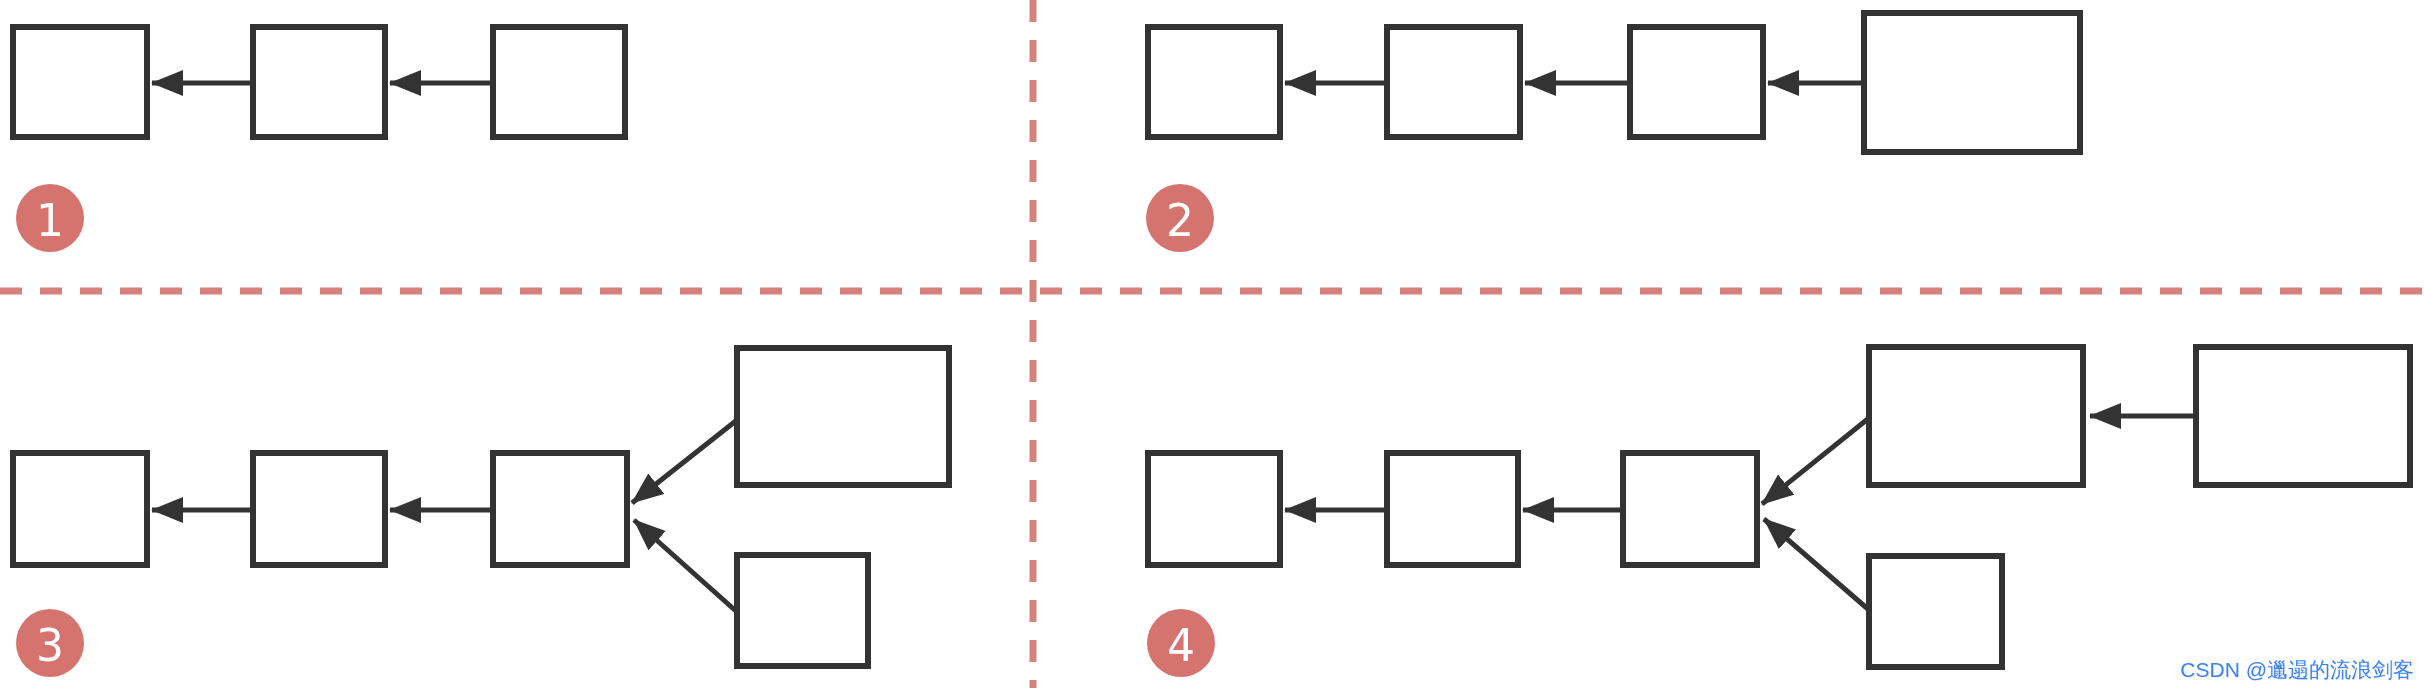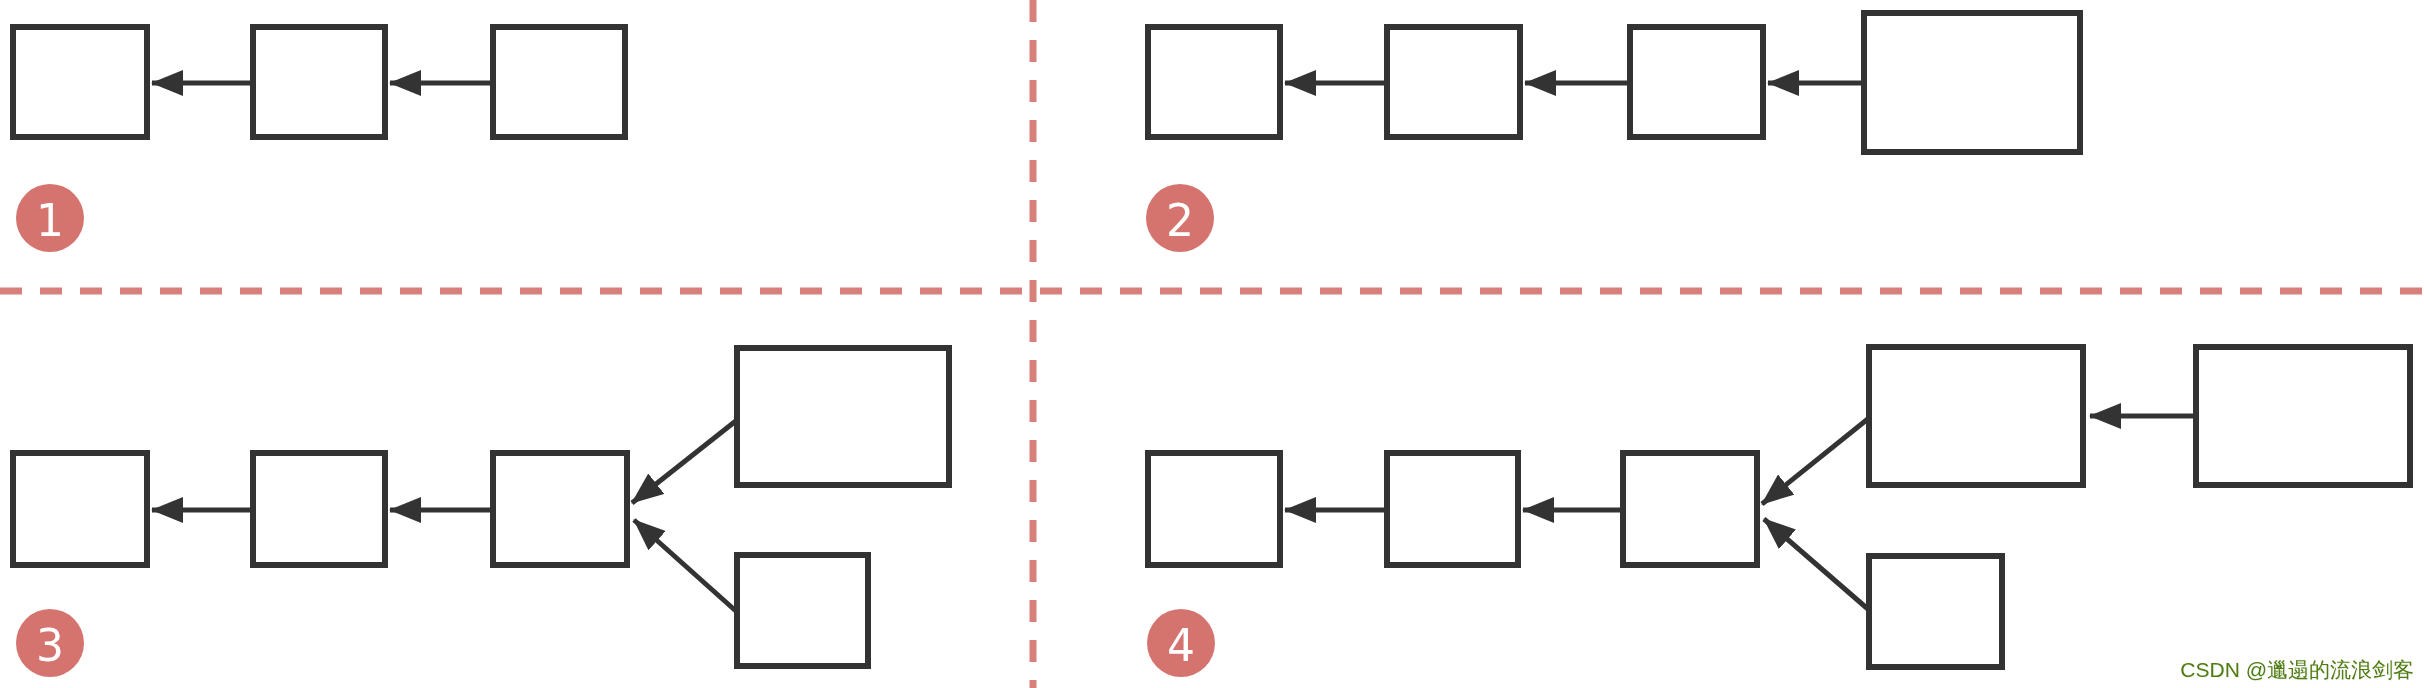--- a/index.html
+++ b/index.html
@@ -20,21 +20,21 @@
     position: absolute;
     left: 0;
     top: 0;
   }
   .watermark {
     position: absolute;
     right: 10px;
     bottom: 8px;
     font-size: 21px;
     line-height: 1;
-    color: #4d7c0f;
+    color: #3b82f6;
     text-shadow: 1px 1px 0 #f3f3f3;
     white-space: nowrap;
     user-select: none;
   }
 </style>
 </head>
 <body>
 
 <div class="canvas">
   <svg id="diagram" viewBox="0 0 2424 688" width="2424" height="688" xmlns="http://www.w3.org/2000/svg">

